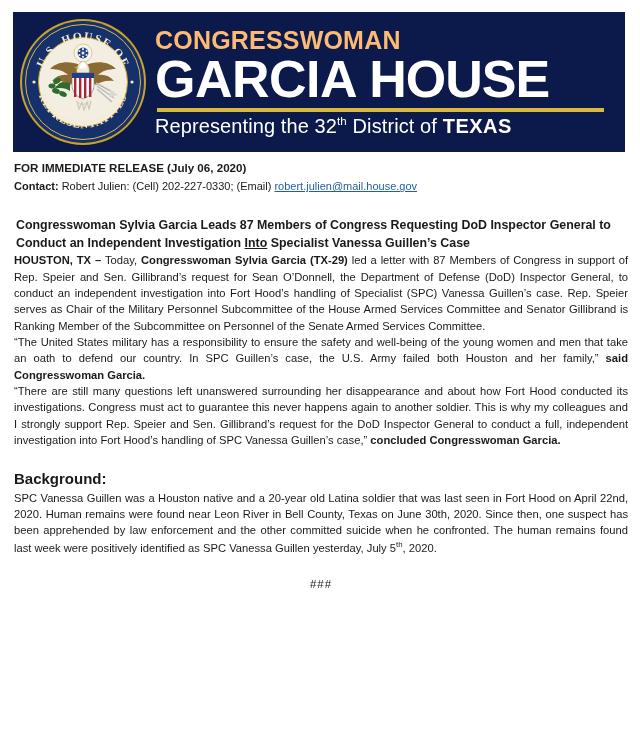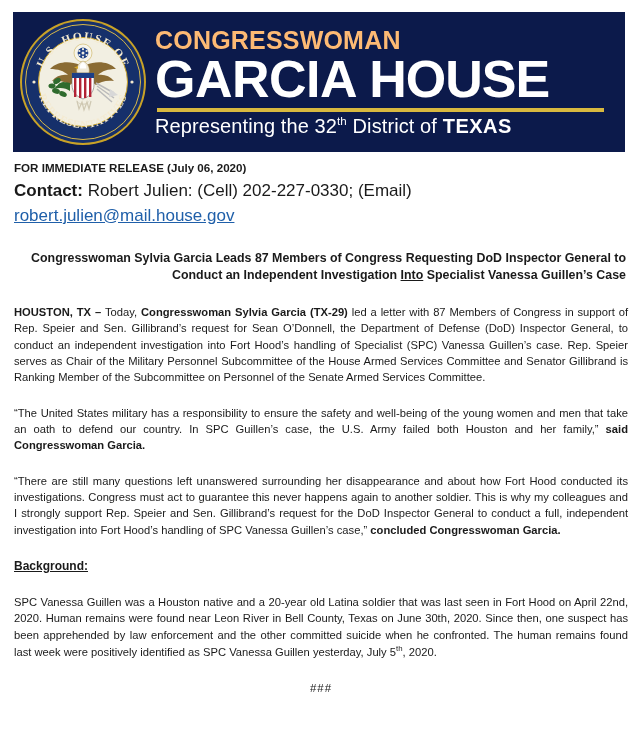--- a/index.html
+++ b/index.html
@@ -116,51 +116,50 @@
     width: 614px;
     font-size: 11.2px;
     line-height: 1.42;
   }
   .release-line {
     font-weight: bold;
     font-size: 11.6px;
     margin: 0 0 3px 0;
   }
   .contact-line {
-    font-size: 17px;
+    font-size: 11px;
     margin: 0 0 0 0;
   }
   .contact-line .lbl { font-weight: bold; }
   .email-link {
     color: #1f5fa9;
     text-decoration: underline;
   }
 
   .headline {
-    text-align: right;
+    text-align: left;
     font-weight: bold;
     font-size: 12.4px;
     line-height: 1.42;
     margin: 22px 2px 0 2px;
   }
   .headline u { text-decoration: underline; }
 
   p.body {
     text-align: justify;
-    margin: 19px 0 0 0;
+    margin: 0 0 0 0;
     line-height: 1.46;
   }
   p.body b { font-weight: bold; }
   p.body sup { font-size: 0.7em; vertical-align: super; }
 
   .section-head {
     margin: 20px 0 0 0;
     font-weight: bold;
-    text-decoration: underline;
-    font-size: 12px;
+    font-size: 15px;
   }
 
   .closing-mark {
     text-align: center;
     margin: 20px 0 0 0;
     font-size: 11.5px;
     letter-spacing: 1px;
   }
 </style>
 </head>

